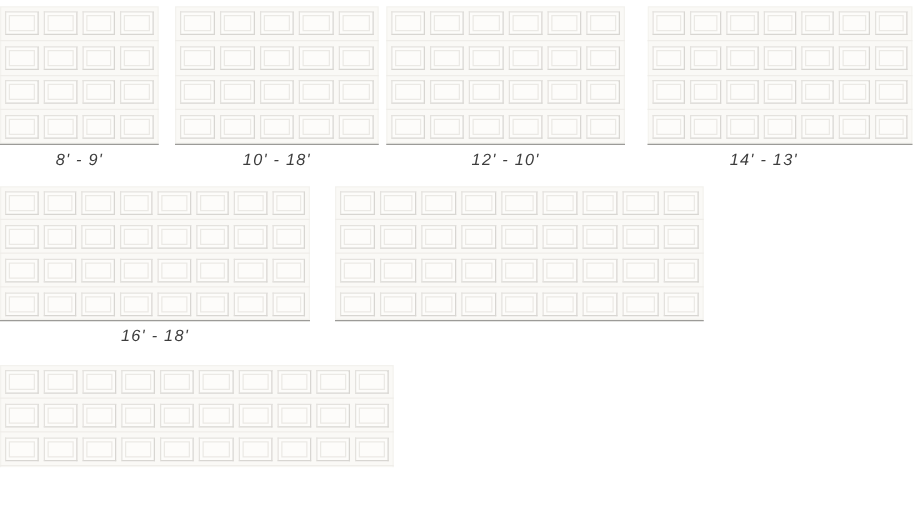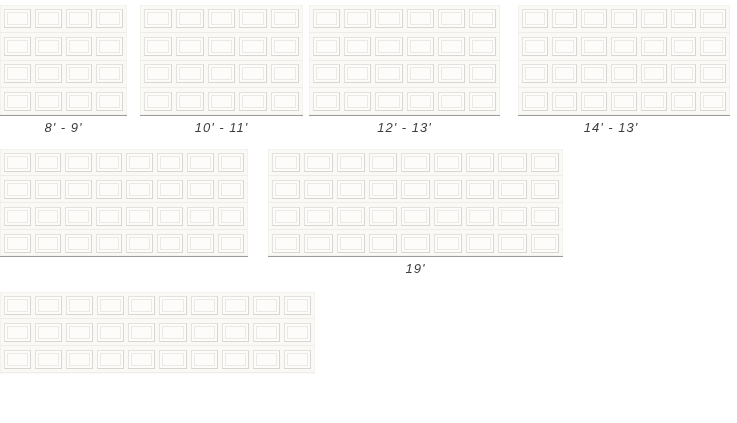--- a/index.html
+++ b/index.html
@@ -199,21 +199,21 @@
             <div class="panel-inner"></div>
           </div>
           <div class="panel">
             <div class="panel-inner"></div>
           </div>
           <div class="panel">
             <div class="panel-inner"></div>
           </div>
         </div>
       </div>
-      <figcaption class="door-label">10' - 11'</figcaption>
+      <figcaption class="door-label">10' - 18'</figcaption>
     </figure>
     <figure class="door-option" style="left: 309px; top: 5px; width: 191px;">
       <div class="door" style="height: 111px;">
         <div class="door-row">
           <div class="panel">
             <div class="panel-inner"></div>
           </div>
           <div class="panel">
             <div class="panel-inner"></div>
           </div>
@@ -284,21 +284,21 @@
             <div class="panel-inner"></div>
           </div>
           <div class="panel">
             <div class="panel-inner"></div>
           </div>
           <div class="panel">
             <div class="panel-inner"></div>
           </div>
         </div>
       </div>
-      <figcaption class="door-label">12' - 13'</figcaption>
+      <figcaption class="door-label">12' - 10'</figcaption>
     </figure>
     <figure class="door-option" style="left: 518px; top: 5px; width: 212px;">
       <div class="door" style="height: 111px;">
         <div class="door-row">
           <div class="panel">
             <div class="panel-inner"></div>
           </div>
           <div class="panel">
             <div class="panel-inner"></div>
           </div>
@@ -490,20 +490,21 @@
             <div class="panel-inner"></div>
           </div>
           <div class="panel">
             <div class="panel-inner"></div>
           </div>
           <div class="panel">
             <div class="panel-inner"></div>
           </div>
         </div>
       </div>
+      <figcaption class="door-label">16' - 18'</figcaption>
     </figure>
     <figure class="door-option" style="left: 268px; top: 149px; width: 295px;">
       <div class="door" style="height: 108px;">
         <div class="door-row">
           <div class="panel">
             <div class="panel-inner"></div>
           </div>
           <div class="panel">
             <div class="panel-inner"></div>
           </div>
@@ -610,21 +611,20 @@
             <div class="panel-inner"></div>
           </div>
           <div class="panel">
             <div class="panel-inner"></div>
           </div>
           <div class="panel">
             <div class="panel-inner"></div>
           </div>
         </div>
       </div>
-      <figcaption class="door-label">19'</figcaption>
     </figure>
     <figure class="door-option" style="left: 0px; top: 292px; width: 315px;">
       <div class="door" style="height: 108px;">
         <div class="door-row">
           <div class="panel">
             <div class="panel-inner"></div>
           </div>
           <div class="panel">
             <div class="panel-inner"></div>
           </div>

